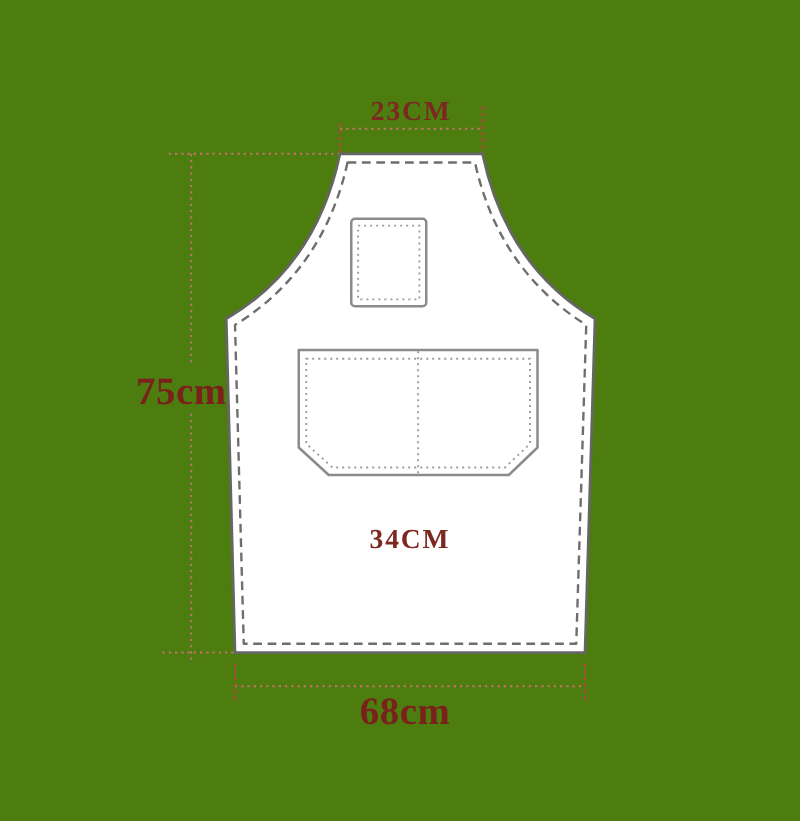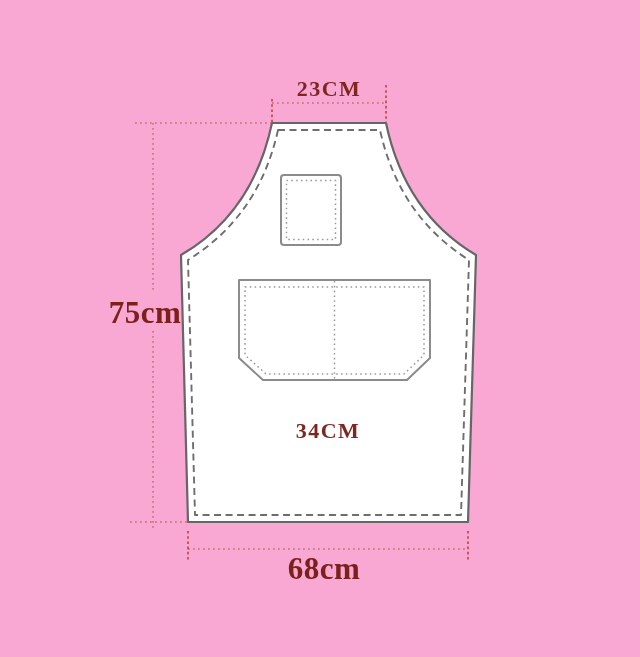--- a/index.html
+++ b/index.html
@@ -5,21 +5,21 @@
   html, body {
     margin: 0;
     padding: 0;
     background: #ffffff;
     font-family: "Liberation Serif", serif;
   }
   .canvas {
     position: relative;
     width: 640px;
     height: 657px;
-    background: #f9a8d4;
+    background: #4d7c0f;
     overflow: hidden;
   }
   svg { display: block; }
 
   
   .dim {
     stroke: #c4736d;
     stroke-width: 1.5;
     stroke-dasharray: 1.8 3.2;
     fill: none;

